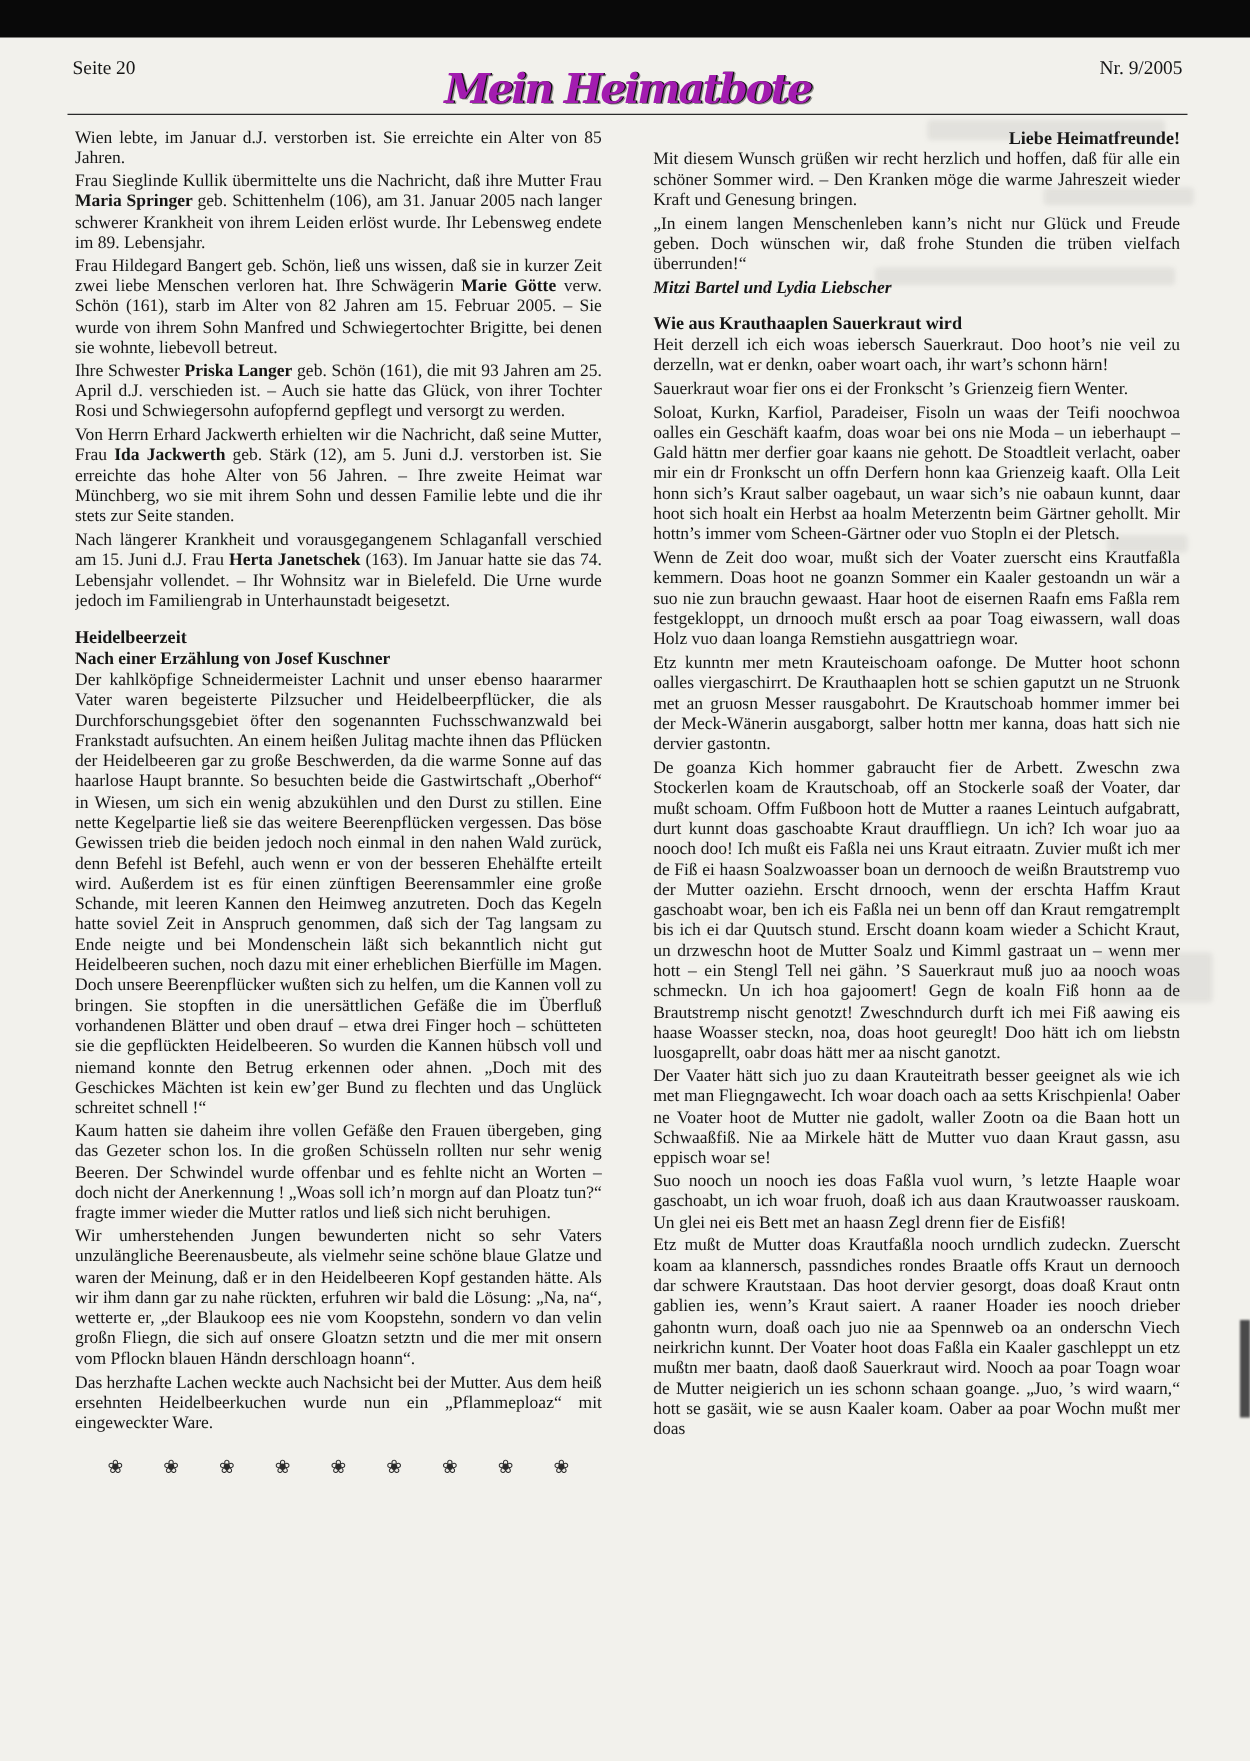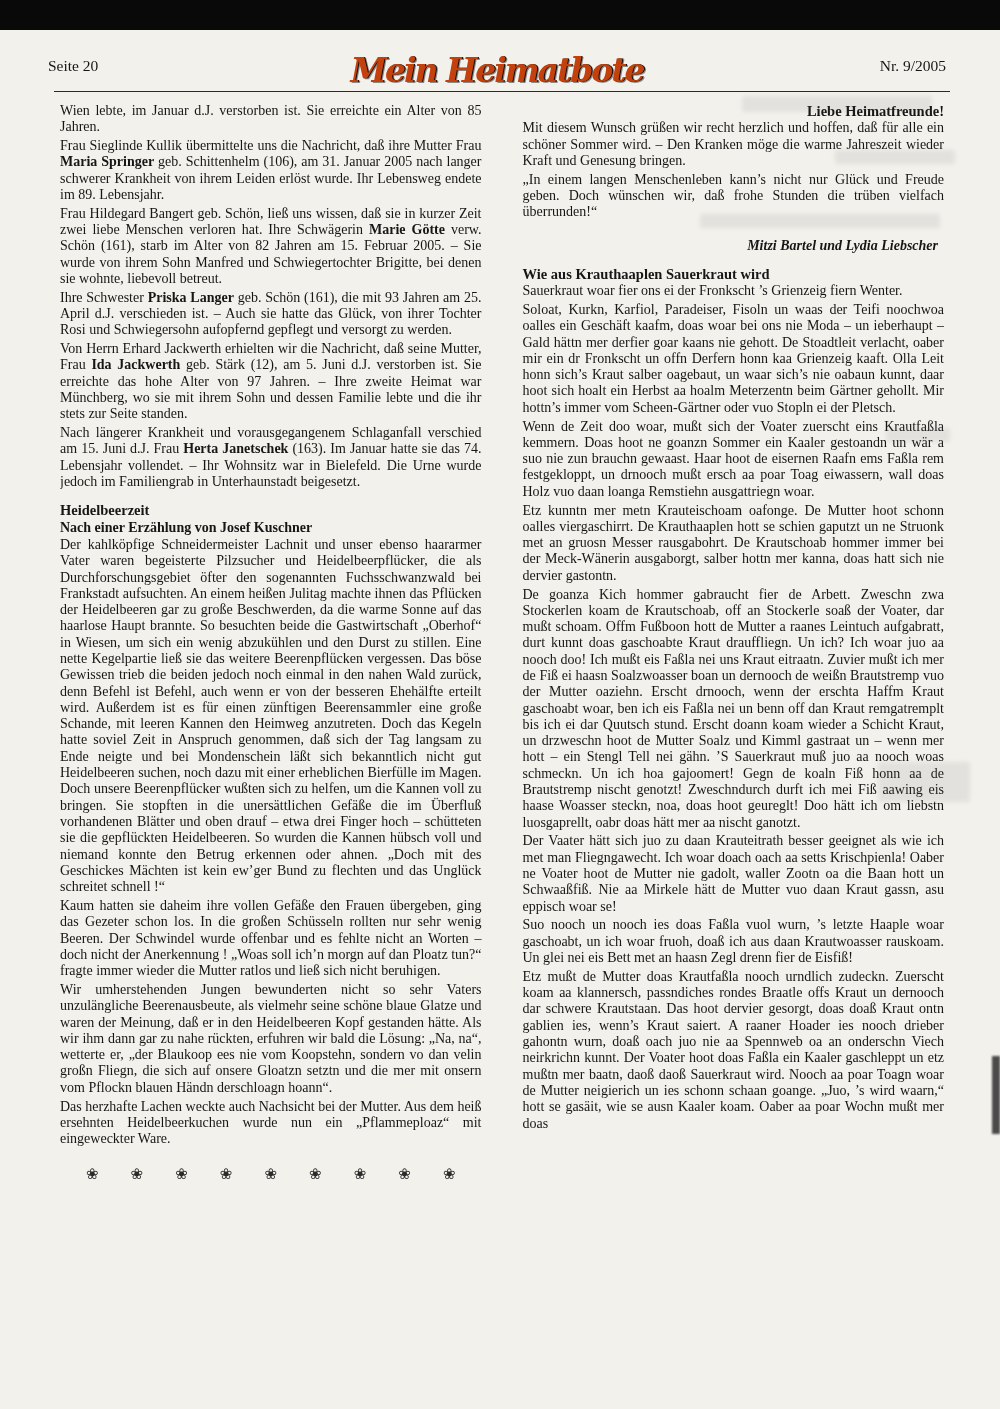--- a/index.html
+++ b/index.html
@@ -4,37 +4,37 @@
 <style>
   * { box-sizing: border-box; }
   html, body { margin: 0; padding: 0; }
   body { background: #6e6e6e; }
   .page {
     position: relative; width: 1000px; height: 1409px; margin: 0 auto;
     background: #f2f1ec; overflow: hidden;
     font-family: "Liberation Serif", "DejaVu Serif", serif; color: #161616;
   }
   .scan-top { position: absolute; top: 0; left: 0; width: 100%; height: 30px; background: #090909; }
-  .header { position: absolute; top: 46px; left: 48px; right: 54px; display: flex; align-items: center; }
+  .header { position: absolute; top: 46px; left: 58px; right: 54px; display: flex; align-items: flex-start; }
   .header .side { width: 190px; font-size: 15.5px; }
   .header .right { text-align: right; }
   .masthead {
     flex: 1; text-align: center; font-family: "DejaVu Serif", serif;
     font-weight: bold; font-style: italic; font-size: 33px; letter-spacing: -2px;
-    transform: translateY(5px); color: #c2410c;
+    transform: translateY(5px); color: #a21caf;
     text-shadow: 1px 0 0 #0c0c0c, 2px 1px 0 rgba(10,10,10,.45);
   }
   .header-rule { position: absolute; top: 91px; left: 54px; right: 50px; border-top: 1.6px solid #2a2a2a; }
   .columns { position: absolute; top: 103px; left: 60px; right: 56px; bottom: 16px; display: flex; gap: 41px; overflow: hidden; }
   .col { flex: 1; font-size: 14px; line-height: 16.3px; }
   p.para { margin: 0 0 2.5px; text-align: justify; }
   .heading { font-weight: bold; margin: 12px 0 1px; font-size: 14.5px; }
   .col > .heading:first-child { margin-top: 0; text-align: right; }
   .subheading { margin: 0 0 1px; font-weight: bold; }
-  .signature { font-weight: bold; font-style: italic; text-align: right; margin: 17px 6px 6px 0; }
+  .signature { font-weight: bold; font-style: italic; margin: 2px 6px 6px 0; }
   .flowers { display: flex; justify-content: space-between; padding: 16px 26px 0; font-size: 15px; color: #2b2b2b; }
   .b { font-weight: bold; }
   .ghost { position: absolute; background: rgba(90,90,90,.10); filter: blur(2px); border-radius: 3px; }
   .edge-mark { position: absolute; right: 0; width: 8px; background: #4a4a4a; filter: blur(1px); }
 </style>
 </head>
 <body>
 
 <div class="page">
 
@@ -46,21 +46,21 @@
     <span class="side right">Nr. 9/2005</span>
   </div>
   <div class="header-rule"></div>
 
   <div class="columns">
     <div class="col">
         <p class="para"><span>Wien lebte, im Januar d.J. verstorben ist. Sie erreichte ein Alter von 85 Jahren.</span></p>
         <p class="para"><span>Frau Sieglinde Kullik übermittelte uns die Nachricht, daß ihre Mutter Frau </span><span class="b">Maria Springer</span><span> geb. Schittenhelm (106), am 31. Januar 2005 nach langer schwerer Krankheit von ihrem Leiden erlöst wurde. Ihr Lebensweg endete im 89. Lebensjahr.</span></p>
         <p class="para"><span>Frau Hildegard Bangert geb. Schön, ließ uns wissen, daß sie in kurzer Zeit zwei liebe Menschen verloren hat. Ihre Schwägerin </span><span class="b">Marie Götte</span><span> verw. Schön (161), starb im Alter von 82 Jahren am 15. Februar 2005. – Sie wurde von ihrem Sohn Manfred und Schwiegertochter Brigitte, bei denen sie wohnte, liebevoll betreut.</span></p>
         <p class="para"><span>Ihre Schwester </span><span class="b">Priska Langer</span><span> geb. Schön (161), die mit 93 Jahren am 25. April d.J. verschieden ist. – Auch sie hatte das Glück, von ihrer Tochter Rosi und Schwiegersohn aufopfernd gepflegt und versorgt zu werden.</span></p>
-        <p class="para"><span>Von Herrn Erhard Jackwerth erhielten wir die Nachricht, daß seine Mutter, Frau </span><span class="b">Ida Jackwerth</span><span> geb. Stärk (12), am 5. Juni d.J. verstorben ist. Sie erreichte das hohe Alter von 97 Jahren. – Ihre zweite Heimat war Münchberg, wo sie mit ihrem Sohn und dessen Familie lebte und die ihr stets zur Seite standen.</span></p>
+        <p class="para"><span>Von Herrn Erhard Jackwerth erhielten wir die Nachricht, daß seine Mutter, Frau </span><span class="b">Ida Jackwerth</span><span> geb. Stärk (12), am 5. Juni d.J. verstorben ist. Sie erreichte das hohe Alter von 56 Jahren. – Ihre zweite Heimat war Münchberg, wo sie mit ihrem Sohn und dessen Familie lebte und die ihr stets zur Seite standen.</span></p>
         <p class="para"><span>Nach längerer Krankheit und vorausgegangenem Schlaganfall verschied am 15. Juni d.J. Frau </span><span class="b">Herta Janetschek</span><span> (163). Im Januar hatte sie das 74. Lebensjahr vollendet. – Ihr Wohnsitz war in Bielefeld. Die Urne wurde jedoch im Familiengrab in Unterhaunstadt beigesetzt.</span></p>
         <div class="heading">Heidelbeerzeit</div>
         <div class="subheading">Nach einer Erzählung von Josef Kuschner</div>
         <p class="para"><span>Der kahlköpfige Schneidermeister Lachnit und unser ebenso haararmer Vater waren begeisterte Pilzsucher und Heidelbeerpflücker, die als Durchforschungsgebiet öfter den sogenannten Fuchsschwanzwald bei Frankstadt aufsuchten. An einem heißen Julitag machte ihnen das Pflücken der Heidelbeeren gar zu große Beschwerden, da die warme Sonne auf das haarlose Haupt brannte. So besuchten beide die Gastwirtschaft „Oberhof“ in Wiesen, um sich ein wenig abzukühlen und den Durst zu stillen. Eine nette Kegelpartie ließ sie das weitere Beerenpflücken vergessen. Das böse Gewissen trieb die beiden jedoch noch einmal in den nahen Wald zurück, denn Befehl ist Befehl, auch wenn er von der besseren Ehehälfte erteilt wird. Außerdem ist es für einen zünftigen Beerensammler eine große Schande, mit leeren Kannen den Heimweg anzutreten. Doch das Kegeln hatte soviel Zeit in Anspruch genommen, daß sich der Tag langsam zu Ende neigte und bei Mondenschein läßt sich bekanntlich nicht gut Heidelbeeren suchen, noch dazu mit einer erheblichen Bierfülle im Magen. Doch unsere Beerenpflücker wußten sich zu helfen, um die Kannen voll zu bringen. Sie stopften in die unersättlichen Gefäße die im Überfluß vorhandenen Blätter und oben drauf – etwa drei Finger hoch – schütteten sie die gepflückten Heidelbeeren. So wurden die Kannen hübsch voll und niemand konnte den Betrug erkennen oder ahnen. „Doch mit des Geschickes Mächten ist kein ew’ger Bund zu flechten und das Unglück schreitet schnell !“</span></p>
         <p class="para"><span>Kaum hatten sie daheim ihre vollen Gefäße den Frauen übergeben, ging das Gezeter schon los. In die großen Schüsseln rollten nur sehr wenig Beeren. Der Schwindel wurde offenbar und es fehlte nicht an Worten – doch nicht der Anerkennung ! „Woas soll ich’n morgn auf dan Ploatz tun?“ fragte immer wieder die Mutter ratlos und ließ sich nicht beruhigen.</span></p>
         <p class="para"><span>Wir umherstehenden Jungen bewunderten nicht so sehr Vaters unzulängliche Beerenausbeute, als vielmehr seine schöne blaue Glatze und waren der Meinung, daß er in den Heidelbeeren Kopf gestanden hätte. Als wir ihm dann gar zu nahe rückten, erfuhren wir bald die Lösung: „Na, na“, wetterte er, „der Blaukoop ees nie vom Koopstehn, sondern vo dan velin großn Fliegn, die sich auf onsere Gloatzn setztn und die mer mit onsern vom Pflockn blauen Händn derschloagn hoann“.</span></p>
         <p class="para"><span>Das herzhafte Lachen weckte auch Nachsicht bei der Mutter. Aus dem heiß ersehnten Heidelbeerkuchen wurde nun ein „Pflammeploaz“ mit eingeweckter Ware.</span></p>
         <div class="flowers">
           <span>❀</span>
           <span>❀</span>
@@ -72,20 +72,21 @@
           <span>❀</span>
           <span>❀</span>
         </div>
       </div>
     <div class="col">
         <div class="heading">Liebe Heimatfreunde!</div>
         <p class="para"><span>Mit diesem Wunsch grüßen wir recht herzlich und hoffen, daß für alle ein schöner Sommer wird. – Den Kranken möge die warme Jahreszeit wieder Kraft und Genesung bringen.</span></p>
         <p class="para"><span>„In einem langen Menschenleben kann’s nicht nur Glück und Freude geben. Doch wünschen wir, daß frohe Stunden die trüben vielfach überrunden!“</span></p>
         <div class="signature">Mitzi Bartel und Lydia Liebscher</div>
         <div class="heading">Wie aus Krauthaaplen Sauerkraut wird</div>
+        <p class="para"><span>Heit derzell ich eich woas iebersch Sauerkraut. Doo hoot’s nie veil zu derzelln, wat er denkn, oaber woart oach, ihr wart’s schonn härn!</span></p>
         <p class="para"><span>Sauerkraut woar fier ons ei der Fronkscht ’s Grienzeig fiern Wenter.</span></p>
         <p class="para"><span>Soloat, Kurkn, Karfiol, Paradeiser, Fisoln un waas der Teifi noochwoa oalles ein Geschäft kaafm, doas woar bei ons nie Moda – un ieberhaupt – Gald hättn mer derfier goar kaans nie gehott. De Stoadtleit verlacht, oaber mir ein dr Fronkscht un offn Derfern honn kaa Grienzeig kaaft. Olla Leit honn sich’s Kraut salber oagebaut, un waar sich’s nie oabaun kunnt, daar hoot sich hoalt ein Herbst aa hoalm Meterzentn beim Gärtner gehollt. Mir hottn’s immer vom Scheen-Gärtner oder vuo Stopln ei der Pletsch.</span></p>
         <p class="para"><span>Wenn de Zeit doo woar, mußt sich der Voater zuerscht eins Krautfaßla kemmern. Doas hoot ne goanzn Sommer ein Kaaler gestoandn un wär a suo nie zun brauchn gewaast. Haar hoot de eisernen Raafn ems Faßla rem festgekloppt, un drnooch mußt ersch aa poar Toag eiwassern, wall doas Holz vuo daan loanga Remstiehn ausgattriegn woar.</span></p>
         <p class="para"><span>Etz kunntn mer metn Krauteischoam oafonge. De Mutter hoot schonn oalles viergaschirrt. De Krauthaaplen hott se schien gaputzt un ne Struonk met an gruosn Messer rausgabohrt. De Krautschoab hommer immer bei der Meck-Wänerin ausgaborgt, salber hottn mer kanna, doas hatt sich nie dervier gastontn.</span></p>
         <p class="para"><span>De goanza Kich hommer gabraucht fier de Arbett. Zweschn zwa Stockerlen koam de Krautschoab, off an Stockerle soaß der Voater, dar mußt schoam. Offm Fußboon hott de Mutter a raanes Leintuch aufgabratt, durt kunnt doas gaschoabte Kraut drauffliegn. Un ich? Ich woar juo aa nooch doo! Ich mußt eis Faßla nei uns Kraut eitraatn. Zuvier mußt ich mer de Fiß ei haasn Soalzwoasser boan un dernooch de weißn Brautstremp vuo der Mutter oaziehn. Erscht drnooch, wenn der erschta Haffm Kraut gaschoabt woar, ben ich eis Faßla nei un benn off dan Kraut remgatremplt bis ich ei dar Quutsch stund. Erscht doann koam wieder a Schicht Kraut, un drzweschn hoot de Mutter Soalz und Kimml gastraat un – wenn mer hott – ein Stengl Tell nei gähn. ’S Sauerkraut muß juo aa nooch woas schmeckn. Un ich hoa gajoomert! Gegn de koaln Fiß honn aa de Brautstremp nischt genotzt! Zweschndurch durft ich mei Fiß aawing eis haase Woasser steckn, noa, doas hoot geureglt! Doo hätt ich om liebstn luosgaprellt, oabr doas hätt mer aa nischt ganotzt.</span></p>
         <p class="para"><span>Der Vaater hätt sich juo zu daan Krauteitrath besser geeignet als wie ich met man Fliegngawecht. Ich woar doach oach aa setts Krischpienla! Oaber ne Voater hoot de Mutter nie gadolt, waller Zootn oa die Baan hott un Schwaaßfiß. Nie aa Mirkele hätt de Mutter vuo daan Kraut gassn, asu eppisch woar se!</span></p>
         <p class="para"><span>Suo nooch un nooch ies doas Faßla vuol wurn, ’s letzte Haaple woar gaschoabt, un ich woar fruoh, doaß ich aus daan Krautwoasser rauskoam. Un glei nei eis Bett met an haasn Zegl drenn fier de Eisfiß!</span></p>
         <p class="para"><span>Etz mußt de Mutter doas Krautfaßla nooch urndlich zudeckn. Zuerscht koam aa klannersch, passndiches rondes Braatle offs Kraut un dernooch dar schwere Krautstaan. Das hoot dervier gesorgt, doas doaß Kraut ontn gablien ies, wenn’s Kraut saiert. A raaner Hoader ies nooch drieber gahontn wurn, doaß oach juo nie aa Spennweb oa an onderschn Viech neirkrichn kunnt. Der Voater hoot doas Faßla ein Kaaler gaschleppt un etz mußtn mer baatn, daoß daoß Sauerkraut wird. Nooch aa poar Toagn woar de Mutter neigierich un ies schonn schaan goange. „Juo, ’s wird waarn,“ hott se gasäit, wie se ausn Kaaler koam. Oaber aa poar Wochn mußt mer doas</span></p>
       </div>
   </div>

